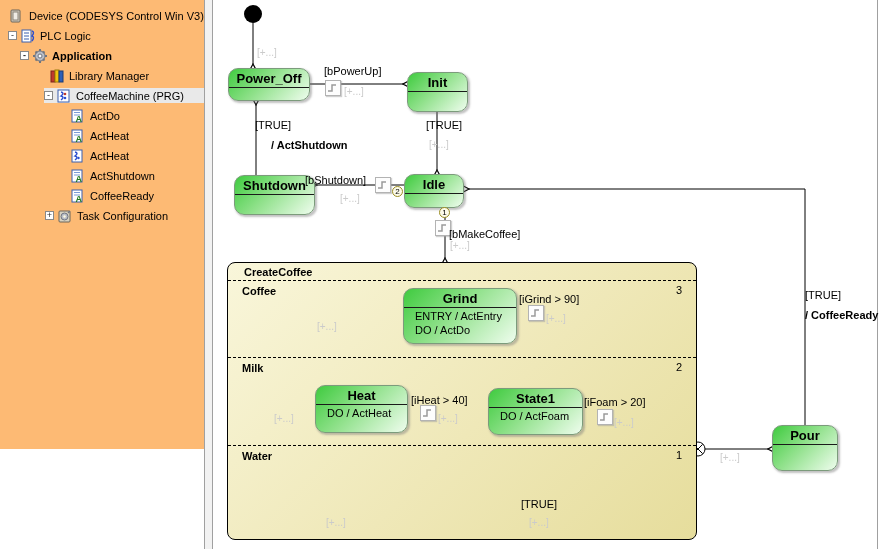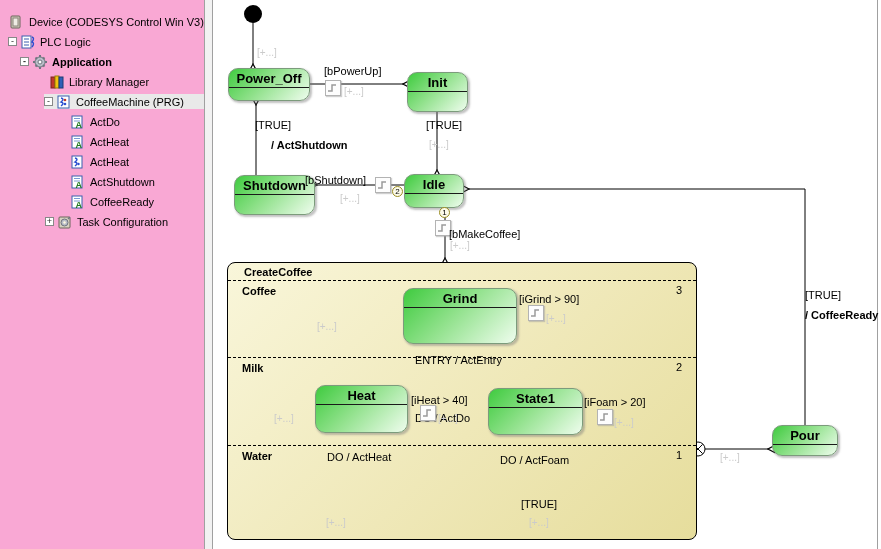--- a/index.html
+++ b/index.html
@@ -1,42 +1,42 @@
 <!DOCTYPE html>
 <html><head>
 <meta charset="utf-8">
 <style>
   * { margin:0; padding:0; box-sizing:border-box; }
   html,body { width:881px; height:549px; background:#fff; overflow:hidden;
     font-family:"Liberation Sans", sans-serif; }
   #app { position:relative; width:881px; height:549px; }
 
   
-  .tree-panel { position:absolute; left:0; top:0; width:204px; height:549px; background:#f9a8d4; padding-top:14px; }
+  .tree-panel { position:absolute; left:0; top:0; width:204px; height:449px; background:#fdba74; padding-top:8px; }
   .splitter { position:absolute; left:204px; top:0; width:9px; height:549px;
     background:#f2f2f2; border-left:1px solid #a0a0a0; border-right:1px solid #a0a0a0; }
   .right-border { position:absolute; left:877px; top:0; width:1px; height:549px; background:#a0a0a0; }
 
   .tree-row { display:flex; align-items:center; height:15px; margin-bottom:5px; font-size:11px; color:#000; white-space:nowrap; }
   .tree-row.bold { font-weight:bold; }
   .tree-row.selected { background:linear-gradient(to right, transparent 44px, #e9e9e9 44px); }
   .exp { width:9px; height:9px; border:1px solid #888; background:#fff; font-size:9px; line-height:7px;
     text-align:center; color:#333; margin-right:4px; flex:0 0 9px; }
   .ticon { width:15px; height:14px; margin-right:4px; flex:0 0 15px; position:relative; }
   .ticon svg { display:block; }
 
   
   .diagram { position:absolute; left:213px; top:0; width:664px; height:549px; background:#fff; }
   .diagram svg.wires { position:absolute; left:0; top:0; }
 
   .state { position:absolute; border:1px solid #7c9b7c; border-radius:10px;
     background:linear-gradient(135deg,#3fcb3f 0%,#90e18b 45%,#effdee 100%);
     box-shadow:1.5px 1.5px 2px rgba(120,120,120,.45); }
   .state .stitle { font-size:13px; font-weight:bold; text-align:center; border-bottom:1px solid #1a1a1a; padding:2px 4px 1px 4px; }
-  .state .sline { font-size:11px; padding:2px 8px 0 11px;margin-top:44px; }
+  .state .sline { font-size:11px; padding:2px 8px 0 11px; }
 
   .lbl { position:absolute; font-size:11px; color:#000; white-space:nowrap; }
   .lbl.bold { font-weight:bold; }
   .lbl.plus { color:#cbcbcb; font-size:10px; }
 
   .trig { position:absolute; width:16px; height:16px; background:#fdfdfd; border:1px solid #b3b3b3;
     box-shadow:1px 1px 1px rgba(160,160,160,.5); }
   .badge { position:absolute; width:11px; height:11px; border-radius:50%; border:1px solid #9a8d22;
     background:#fdfbe9; font-size:8px; line-height:9px; text-align:center; color:#000; }
 
@@ -279,21 +279,21 @@
       <div class="sline">DO / ActDo</div>
     </div>
     <div class="state" style="left:102px;top:385px;width:93px;height:48px">
       <div class="stitle">Heat</div>
       <div class="sline">DO / ActHeat</div>
     </div>
     <div class="state" style="left:275px;top:388px;width:95px;height:47px">
       <div class="stitle">State1</div>
       <div class="sline">DO / ActFoam</div>
     </div>
-    <div class="state" style="left:559px;top:425px;width:66px;height:31px">
+    <div class="state" style="left:559px;top:425px;width:66px;height:46px">
       <div class="stitle">Pour</div>
     </div>
 
     <span class="lbl plus" style="left:44px;top:47px">[+...]</span>
 
     <span class="lbl" style="left:111px;top:65px">[bPowerUp]</span>
     <span class="trig" style="left:112px;top:80px">
       <svg width="14" height="14">
           <path d="M2 10 h4 v-6 h4" fill="none" stroke="#9a9a9a" stroke-width="1.5"></path>
         </svg>

